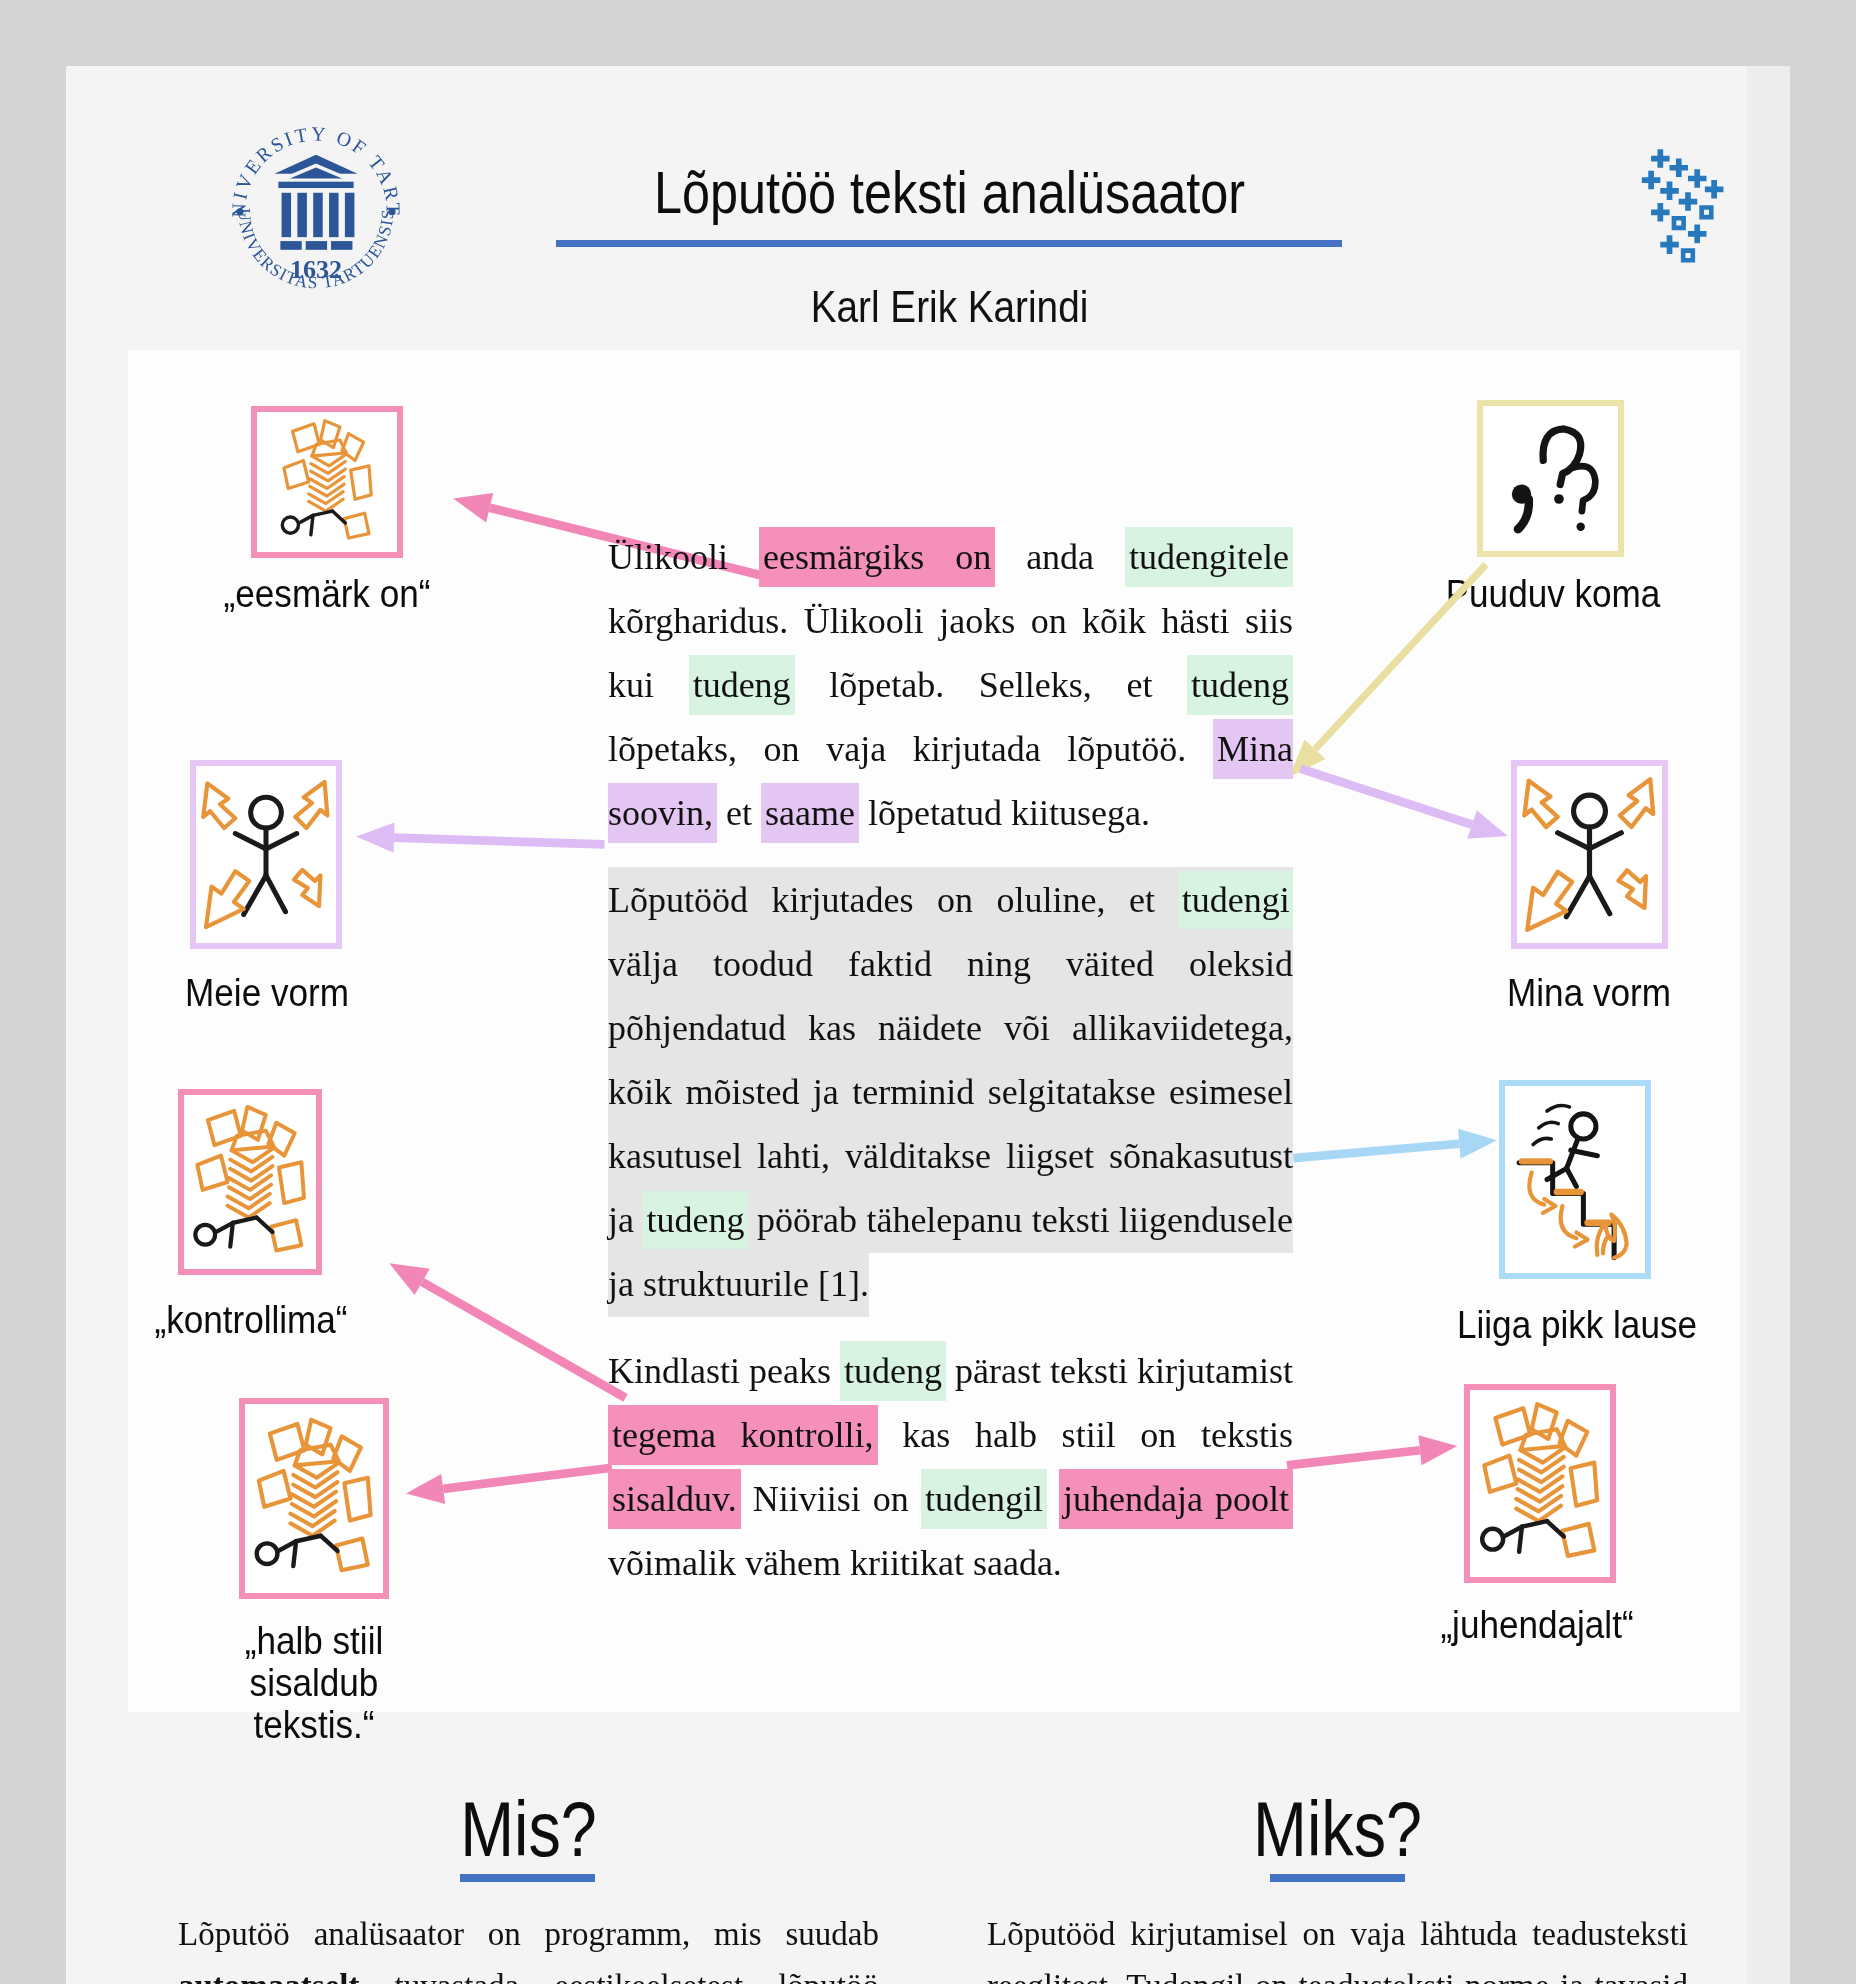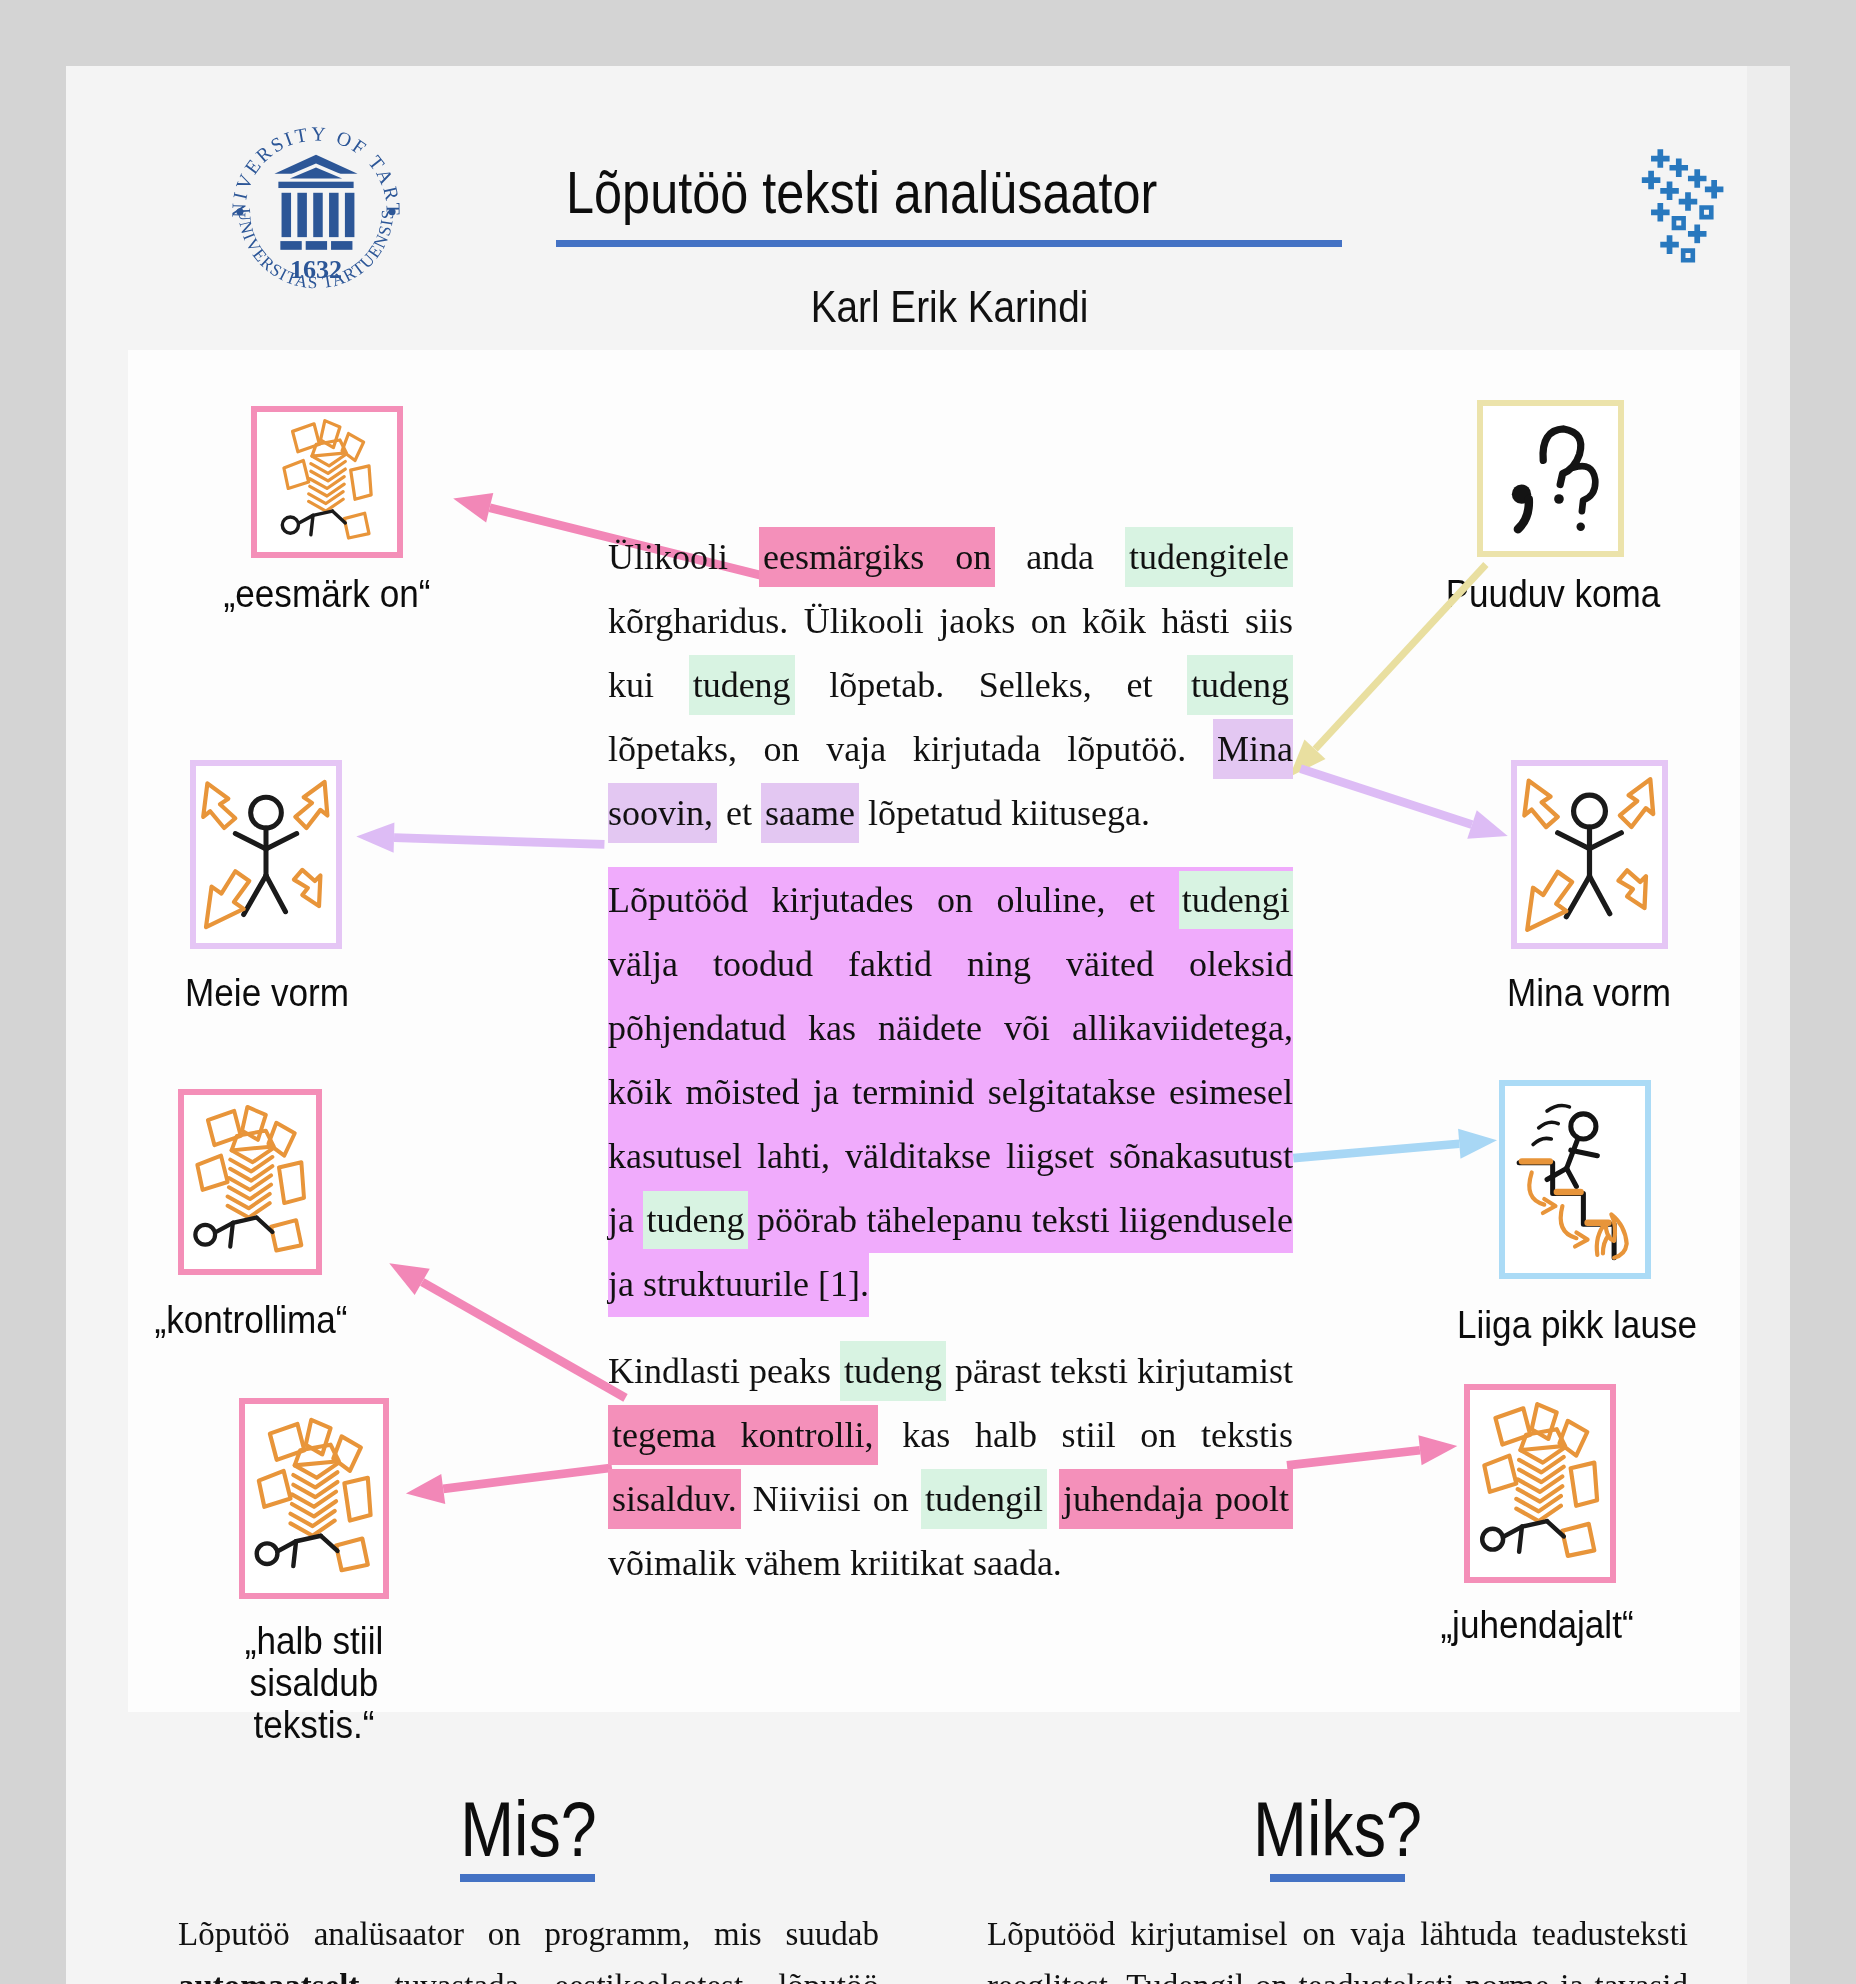--- a/index.html
+++ b/index.html
@@ -8,21 +8,21 @@
     width:1857px; height:2629px; position:relative;
     background:#d4d4d4;
     font-family:"Liberation Serif", serif;
     color:#111;
   }
   .poster { position:absolute; left:66px; top:66px; width:1681px; height:2507px; background:#f4f4f4; }
   .strip-mid { position:absolute; left:1747px; top:66px; width:43px; height:2507px; background:#ededed; }
 
   
   .ut-logo { position:absolute; left:151px; top:46px; width:198px; height:198px; }
-  .title-block { position:absolute; left:427px; top:93px; width:913px; text-align:left; }
+  .title-block { position:absolute; left:427px; top:93px; width:913px; text-align:center; }
   .poster-title { font-family:"Liberation Sans", sans-serif; font-size:60px; line-height:67px; color:#0d0d0d;
                   transform:scaleX(0.84); transform-origin:50% 50%; white-space:nowrap; }
   .title-rule { position:absolute; left:490px; top:174px; width:786px; height:7.1px; background:#4472c4; }
   .poster-author { position:absolute; left:427px; top:216px; width:913px; text-align:center;
                    font-family:"Liberation Sans", sans-serif; font-size:44px;
                    transform:scaleX(0.88); transform-origin:50% 50%; }
   .studyit-text { position:absolute; left:1342px; top:125px; width:222px; }
   .si-title { font-family:"Liberation Sans", sans-serif; font-size:35px; color:#222; white-space:nowrap;
               transform:scaleX(0.86); transform-origin:0 50%; letter-spacing:-0.8px;}
   .si-sub { font-family:"Liberation Sans", sans-serif; font-size:17.5px; color:#333; text-align:right;
@@ -34,21 +34,21 @@
   
   .panel { position:absolute; left:62px; top:284px; width:1612px; height:1362px; background:#fdfdfd; }
   .arrows { position:absolute; left:0; top:0; width:1612px; height:1362px; }
 
   .text-col { position:absolute; left:480px; top:175px; width:685px; }
   .text-col p { margin:0 0 23px 0; font-size:36px; line-height:64px; text-align:justify; }
   .hl { padding:10.3px 4px; }
   .hl-pink   { background:#f490ba;margin-top:38px; }
   .hl-green  { background:#d8f3e2; }
   .hl-purple { background:#e3c7f2; }
-  .bg-blue   { background:#f0abfc; padding:13px 0; }
+  .bg-blue   { background:#e5e5e5; padding:13px 0; }
   .bg-blue .hl-green { padding:8.7px 3.2px; }
 
   .sketch-box { position:absolute; background:#fff; border:6.4px solid #f48fb8; }
   .sketch-box svg { width:100%; height:100%; display:block; }
   .box-label { position:absolute; font-family:"Liberation Sans", sans-serif; font-size:39px; line-height:42px;
                text-align:center; transform:scaleX(0.9); transform-origin:50% 50%; color:#0c0c0c; }
 
   
   .sec-heading { position:absolute; width:701px; text-align:center; font-family:"Liberation Sans", sans-serif;
                  font-size:77px; transform:scaleX(0.84); transform-origin:50% 50%; color:#0d0d0d; }

